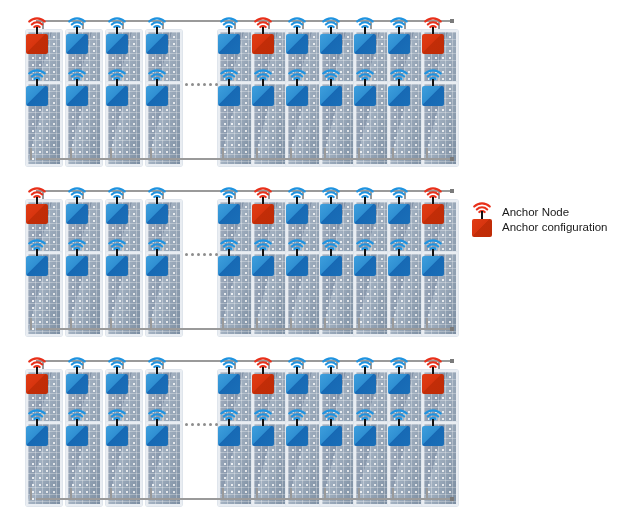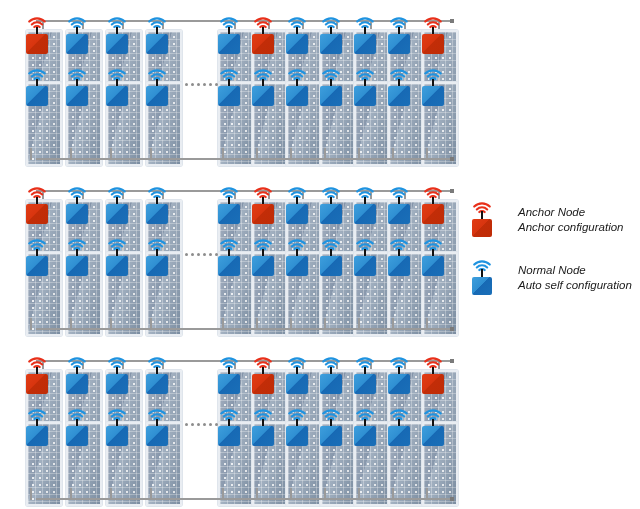--- a/index.html
+++ b/index.html
@@ -169,26 +169,25 @@
   .legend-icon.normal .lbox{
     background:linear-gradient(135deg,#3e9fdd 0%,#2f8fd2 45%,#1769b4 46%,#1a6fb8 100%);
   }
   .legend-icon .lmast{
     position:absolute;left:11px;top:6px;width:2px;height:10px;background:#111;
   }
   .legend-icon .lwifi{
     position:absolute;left:2px;top:-3px;width:20px;height:14px;
   }
   .legend-text{
-    position:absolute;left:48px;top:0;
+    position:absolute;left:32px;top:0;
     color:#1a1a1a;
     font-size:11.5px;
     line-height:15px;
     white-space:nowrap;
-    font-style:italic;
   }
 </style>
 </head>
 <body>
 
 <div id="diagram">
 
   <div id="arrays">
       <div class="array a0">
         <div class="bus-top">
@@ -1340,30 +1339,15 @@
         </svg>
         <div class="lmast"></div>
         <div class="lbox"></div>
       </div>
       <div class="legend-text">
         <div>Anchor Node</div>
         <div>Anchor configuration</div>
       </div>
     </div>
 
-    <div class="legend-row">
-      <div class="legend-icon normal">
-        <svg class="lwifi" viewBox="0 0 20 14">
-          <path d="M2.2 4.6 A11 11 0 0 1 17.8 4.6" fill="none" stroke="#1f93e0" stroke-width="2.1" stroke-linecap="round"></path>
-          <path d="M4.8 7.4 A7.4 7.4 0 0 1 15.2 7.4" fill="none" stroke="#1f93e0" stroke-width="2.1" stroke-linecap="round"></path>
-          <path d="M7.3 10.1 A3.9 3.9 0 0 1 12.7 10.1" fill="none" stroke="#1f93e0" stroke-width="2.1" stroke-linecap="round"></path>
-        </svg>
-        <div class="lmast"></div>
-        <div class="lbox"></div>
-      </div>
-      <div class="legend-text">
-        <div>Normal Node</div>
-        <div>Auto self configuration</div>
-      </div>
-    </div>
 
   </div>
 </div>
 
 </body></html>

